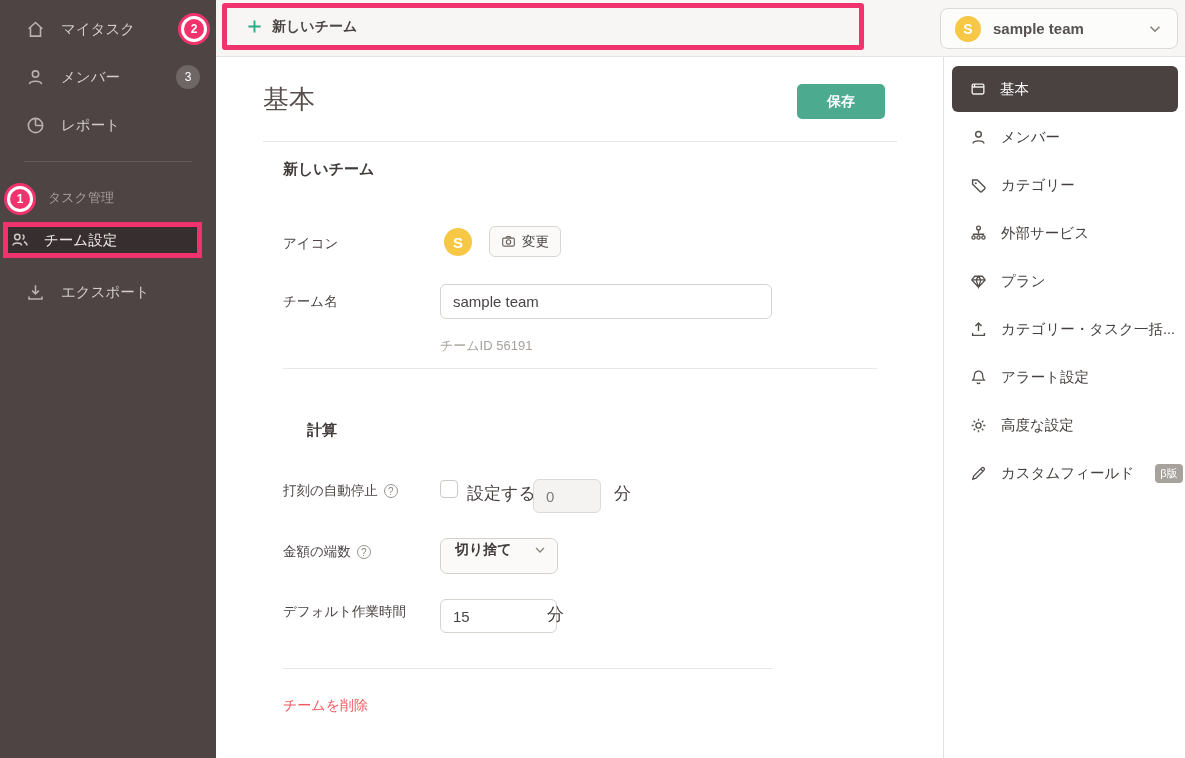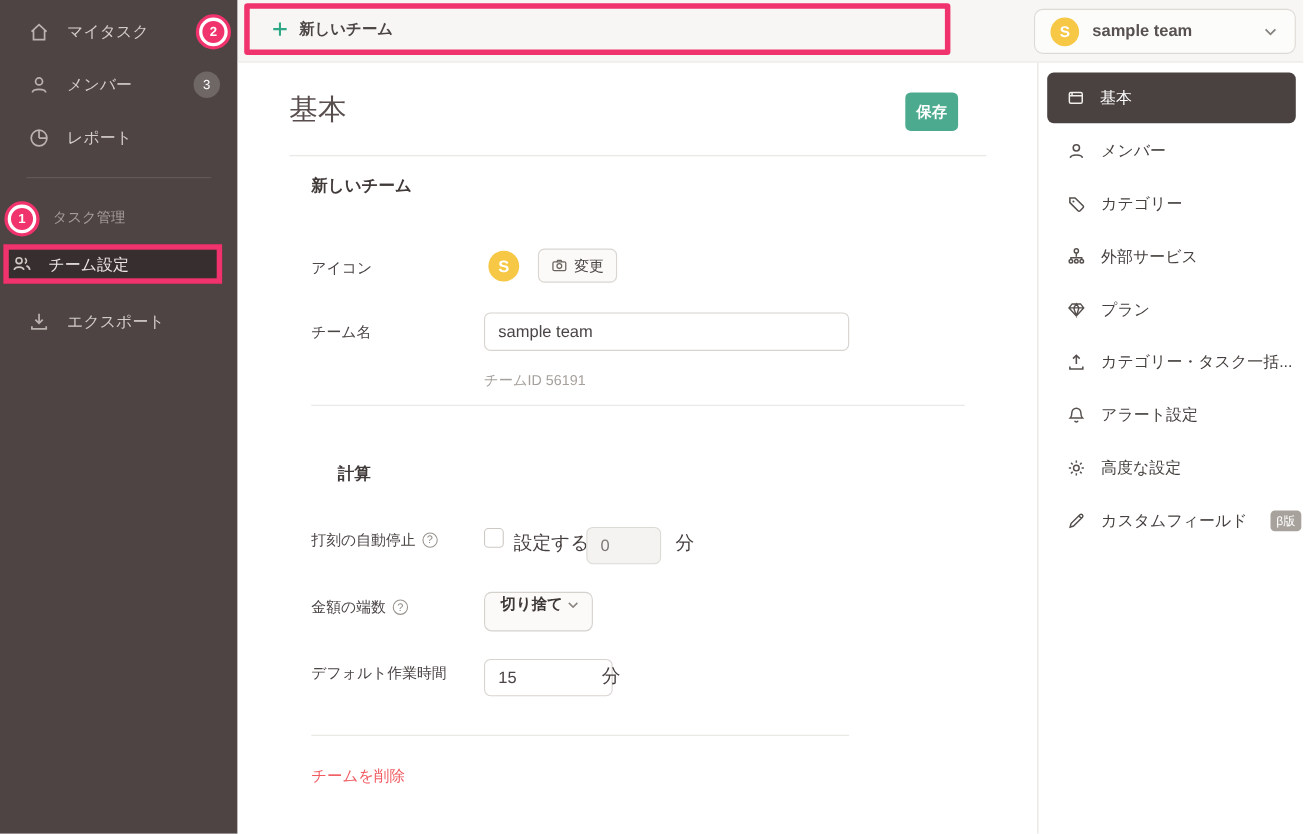--- a/index.html
+++ b/index.html
@@ -30,32 +30,32 @@
   .new-team{position:absolute; left:6px; top:3px; width:642px; height:47px; border:5px solid var(--pink); border-radius:3px; display:flex; align-items:center; gap:10px; padding-left:20px; cursor:pointer;}
   .new-team .label{font-size:14px; font-weight:bold; color:#4b4544;}
   .switcher{position:absolute; right:7px; top:8px; width:238px; height:41px; background:#fcfcfb; border:1px solid #ddd9d5; border-radius:8px; display:flex; align-items:center; gap:12px; padding:0 14px; cursor:pointer;}
   .avatar{width:26px; height:26px; border-radius:50%; background:var(--yellow); color:#fff; font-weight:bold; font-size:14px; display:flex; align-items:center; justify-content:center; flex:none;}
   .switcher .name{font-size:15px; font-weight:bold; color:#575150;}
   .switcher .chev{margin-left:auto; color:#84807b;}
 
   
   .main{position:absolute; left:216px; top:57px; width:727px; height:701px; background:#fff;}
   .main h1{position:absolute; left:47px; top:25px; font-size:26px; font-weight:400; color:#584e4d;}
-  .save-btn{position:absolute; left:607px; top:27px; width:48px; height:35px; background:var(--teal); color:#fff; font-size:14px; font-weight:bold; border:none; border-radius:5px; cursor:pointer;}
+  .save-btn{position:absolute; left:581px; top:27px; width:88px; height:35px; background:var(--teal); color:#fff; font-size:14px; font-weight:bold; border:none; border-radius:5px; cursor:pointer;}
   .hr{position:absolute; height:1px; background:#e9e7e4;}
   .sec-h{position:absolute; font-size:15px; font-weight:bold; color:#403a39;}
   .f-label{position:absolute; left:67px; font-size:13.5px; color:#4a4443; display:flex; align-items:center; gap:6px;}
   .qmark{width:14px; height:14px; border:1px solid #9a948f; border-radius:50%; color:#8d8782; font-size:10px; display:inline-flex; align-items:center; justify-content:center;}
   .chg-btn{position:absolute; left:273px; top:169px; width:72px; height:31px; background:#fbfaf8; border:1px solid #d9d5d1; border-radius:6px; display:flex; align-items:center; justify-content:center; gap:6px; font-size:13.5px; color:#4a4443; cursor:pointer;}
   .txt-input{position:absolute; border:1px solid #d7d3cf; border-radius:6px; background:#fff; font-size:15px; color:#4a4444; padding:0 12px; font-family:inherit;}
   .muted{position:absolute; left:224px; top:280px; font-size:13px; color:#a6a19c;}
   .checkbox{position:absolute; left:224px; top:423px; width:18px; height:18px; border:1.5px solid #cdc9c4; border-radius:4px; background:#fff; cursor:pointer;}
   .inline-lbl{position:absolute; font-size:17px; color:#443e3d;}
   .num-disabled{position:absolute; left:317px; top:422px; width:68px; height:34px; background:#f4f3f1; border:1px solid #dcdad7; border-radius:6px; color:#807b76; font-size:15px; padding:0 12px; font-family:inherit;}
-  .select{position:absolute; left:224px; top:481px; width:99px; height:36px; background:#fbfaf9; border:1px solid #d5d2ce; border-radius:7px; display:flex; align-items:center; padding:0 10px 12px 14px; cursor:pointer;}
+  .select{position:absolute; left:224px; top:481px; width:118px; height:36px; background:#fbfaf9; border:1px solid #d5d2ce; border-radius:7px; display:flex; align-items:center; padding:0 10px 12px 14px; cursor:pointer;}
   .select .val{font-size:14px; font-weight:bold; color:#3e3837;}
   .select .chev{margin-left:auto; color:#8b8580;}
   .delete-link{position:absolute; left:67px; top:640px; font-size:14px; color:var(--del); cursor:pointer;}
 
   
   .rs{position:absolute; left:943px; top:57px; width:242px; height:701px; background:#fff; border-left:1px solid #e4e2df;}
   .rs-item{position:absolute; left:0; width:242px; height:48px; display:flex; align-items:center; gap:13px; padding-left:25px; font-size:14.5px; color:#45403e; cursor:pointer;}
   .rs-item .ic{color:#55504e;}
   .rs-sel{position:absolute; left:8px; width:226px; height:46px; top:9px; background:var(--rs-sel); border-radius:6px; display:flex; align-items:center; gap:13px; padding-left:17px; font-size:14.5px; color:#fff; cursor:pointer;}
   .rs-sel .ic{color:#f1eeec;}

